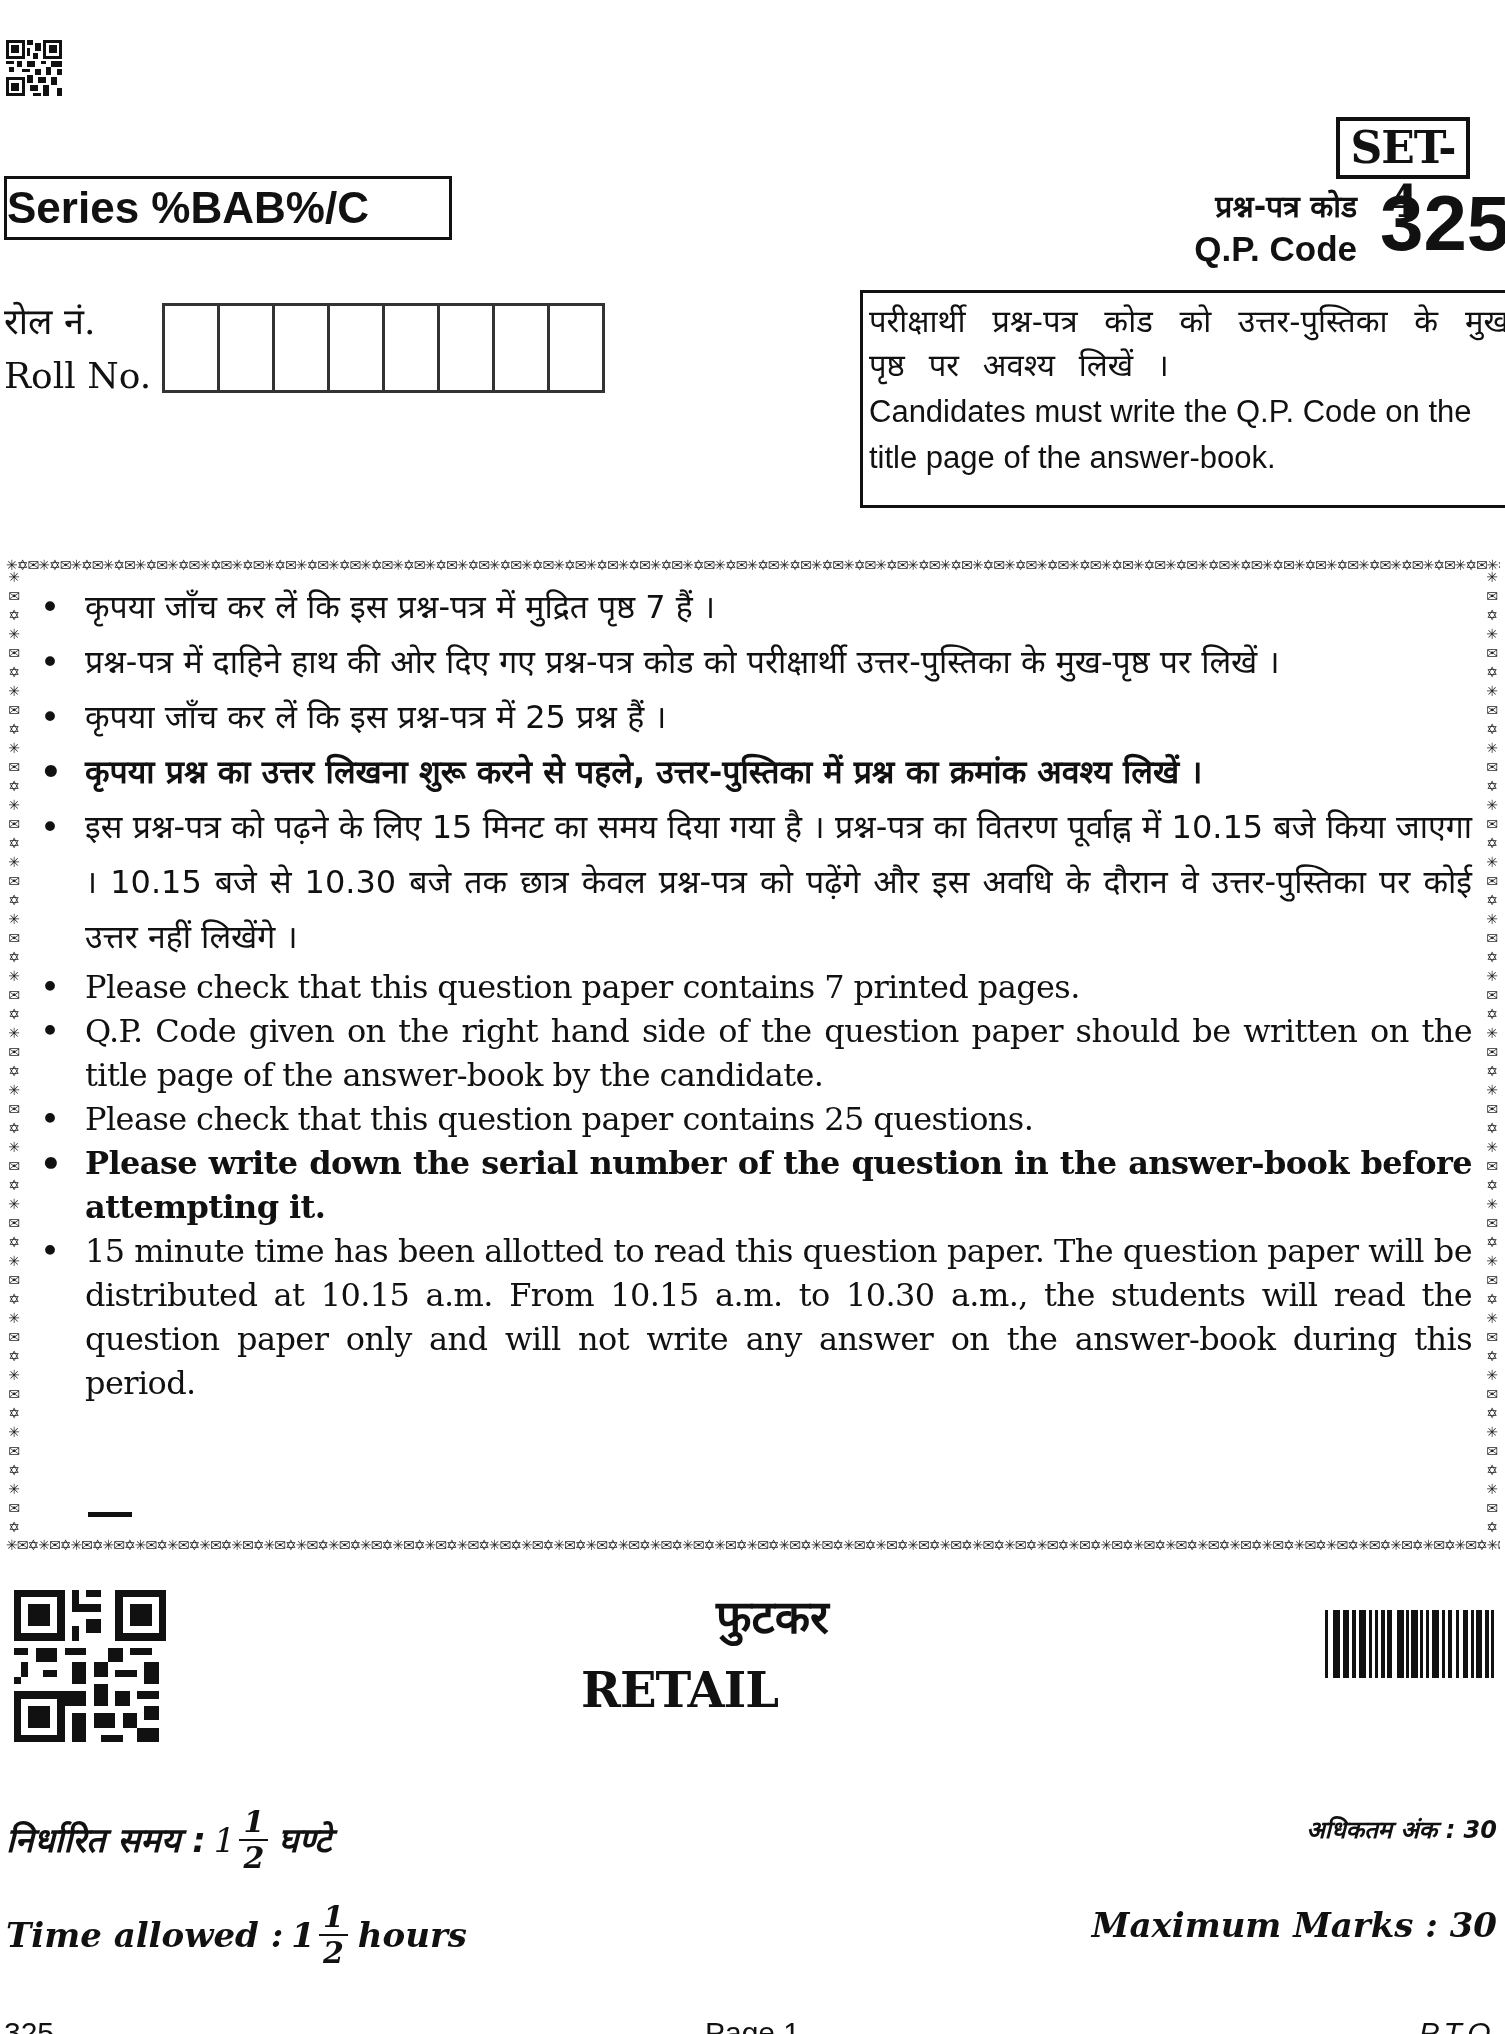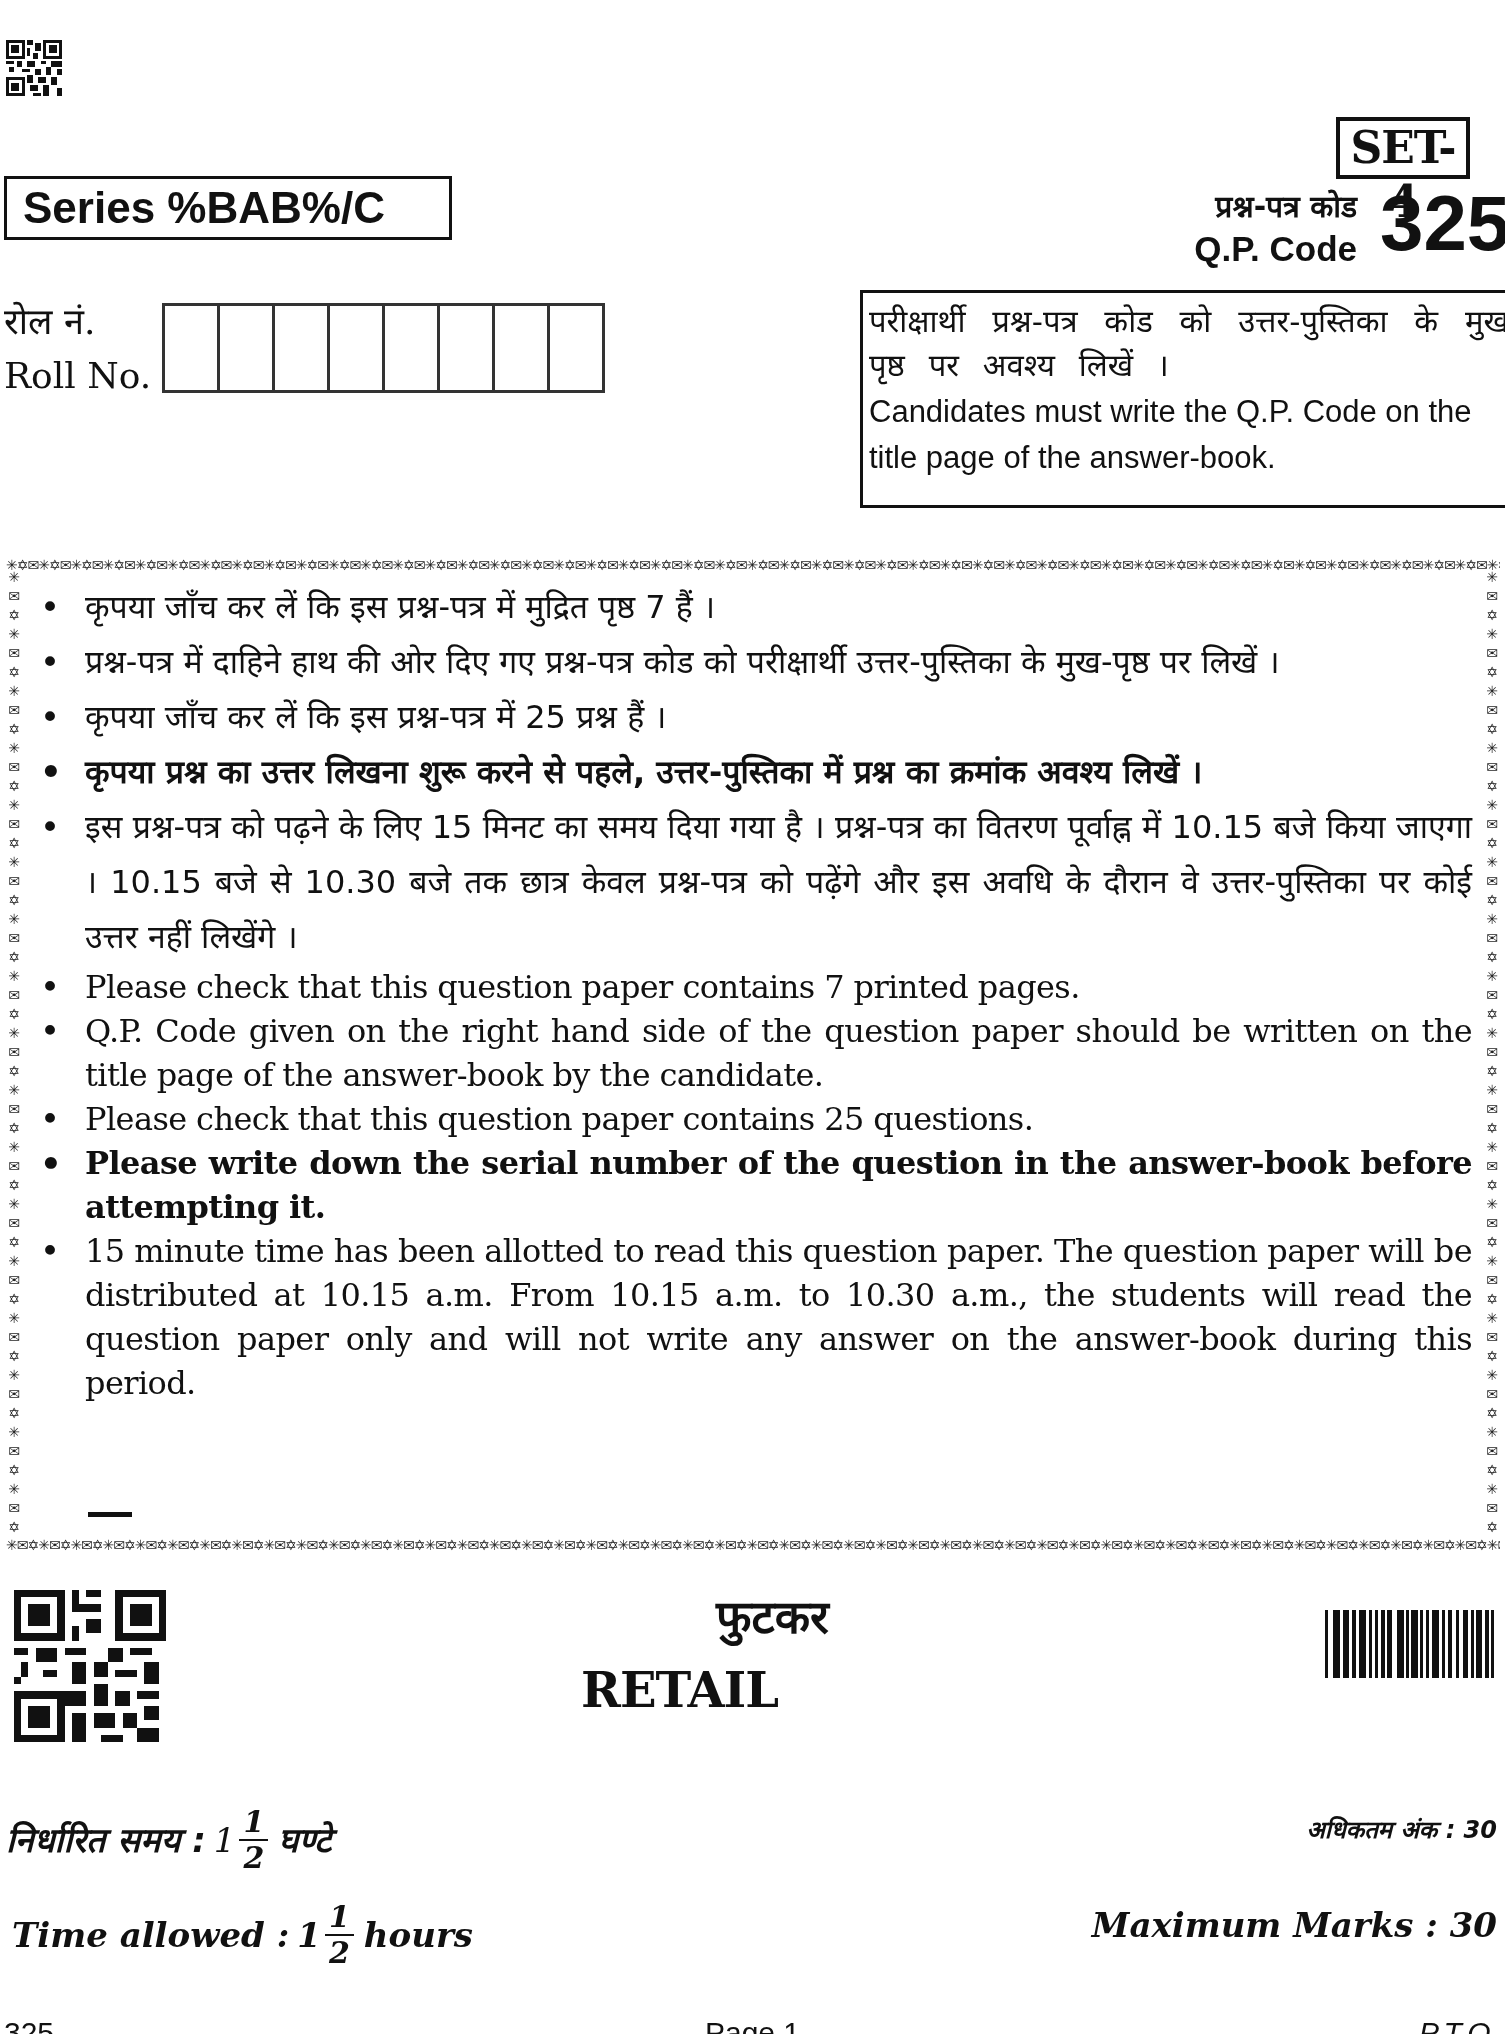--- a/index.html
+++ b/index.html
@@ -7,21 +7,21 @@
   .abs { position: absolute; }
 
   
   .qr-small { left: 6px; top: 40px; width: 56px; height: 56px; }
   .qr-big { left: 14px; top: 1590px; width: 152px; height: 152px; }
 
   .set-box { left: 1336px; top: 117px; width: 134px; height: 62px; border: 4px solid #111; box-sizing: border-box;
              font-family: "DejaVu Serif", serif; font-weight: bold; font-size: 44px; line-height: 54px; text-align: center; letter-spacing: -1px; }
 
   .series-box { left: 4px; top: 176px; width: 448px; height: 64px; border: 3px solid #111; box-sizing: border-box;
-                font-family: "Liberation Sans", sans-serif; font-weight: bold; font-size: 44px; line-height: 58px; padding-left: 16px; }
+                font-family: "Liberation Sans", sans-serif; font-weight: bold; font-size: 44px; line-height: 58px; }
 
   .qp-label { right: 148px; top: 186px; text-align: right; font-family: "Liberation Sans", sans-serif; font-weight: bold; line-height: 42px; }
   .qp-label .hi { font-family: "DejaVu Sans", sans-serif; font-size: 30px; text-align: right; }
   .qp-label .en { font-size: 35px; }
   .qp-code { left: 1380px; top: 178px; font-family: "Liberation Sans", sans-serif; font-weight: bold; font-size: 78px; line-height: 90px; }
 
   .roll-label { left: 4px; top: 295px; font-family: "DejaVu Serif", serif; font-size: 36px; line-height: 54px; }
   .roll-boxes { left: 162px; top: 303px; display: flex; border: 3px solid #333; height: 90px; box-sizing: border-box; }
   .roll-cell { width: 52px; height: 84px; border-right: 3px solid #333; }
   .roll-cell:last-child { border-right: none; }
@@ -51,21 +51,21 @@
   .inst.bold { font-weight: bold; }
   .inst.spread { text-align: justify; }
   .dash { left: 88px; top: 1512px; width: 44px; height: 5px; background: #111; }
 
   .title-hi { left: 0; width: 1505px; top: 1582px; text-align: center; font-family: "DejaVu Sans", sans-serif; font-weight: bold; font-size: 46px; line-height: 70px; padding-left: 20px; }
   .title-en { left: 0; width: 1359px; top: 1660px; text-align: center; font-family: "DejaVu Serif", serif; font-weight: bold; font-size: 48px; line-height: 60px; letter-spacing: -1px; }
 
   .barcode { left: 1325px; top: 1610px; width: 170px; height: 68px; }
 
   .time-hi { left: 6px; top: 1805px; font-family: "DejaVu Serif", serif; font-style: italic; font-size: 34px; line-height: 50px; display: flex; align-items: center; }
-  .time-en { left: 12px; top: 1900px; font-family: "DejaVu Serif", serif; font-style: italic; font-weight: bold; font-size: 34px; line-height: 50px; display: flex; align-items: center; }
+  .time-en { left: 6px; top: 1900px; font-family: "DejaVu Serif", serif; font-style: italic; font-weight: bold; font-size: 34px; line-height: 50px; display: flex; align-items: center; }
   .time-hi .label { font-family: "DejaVu Sans", sans-serif; font-weight: bold; }
   .frac { display: inline-flex; flex-direction: column; align-items: center; margin: 0 10px 0 4px; font-weight: bold; font-style: italic; font-size: 30px; line-height: 34px; }
   .frac .num { border-bottom: 2px solid #111; padding: 0 4px; }
   .marks-hi { right: 8px; top: 1805px; font-family: "DejaVu Sans", sans-serif; font-style: italic; font-weight: bold; font-size: 24px; line-height: 50px; text-align: left; }
   .marks-en { right: 8px; top: 1900px; font-family: "DejaVu Serif", serif; font-style: italic; font-weight: bold; font-size: 34px; line-height: 50px; text-align: right; }
 
   .footer { top: 2016px; font-family: "Liberation Sans", sans-serif; font-size: 30px; line-height: 34px; }
   .footer-left { left: 4px; }
   .footer-center { left: 0; width: 1505px; text-align: center; }
   .footer-right { right: 6px; font-style: italic; }

